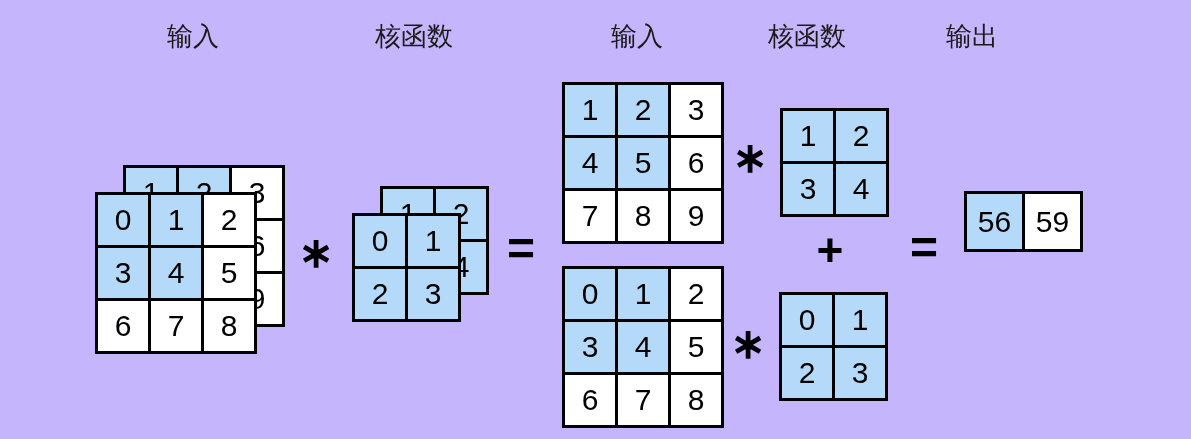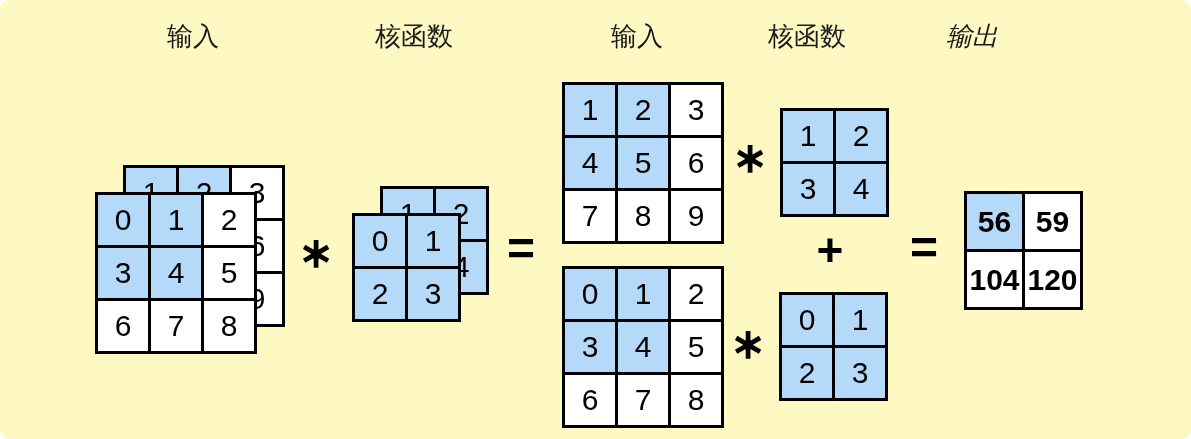--- a/index.html
+++ b/index.html
@@ -1,24 +1,23 @@
 <!DOCTYPE html>
 <html><head>
 <meta charset="utf-8">
 <style>
   html,body { margin:0; padding:0; }
   .canvas {
     position: relative;
     width: 1191px;
     height: 439px;
-    background: #fef9c3;
+    background: #c4b5fd;
     font-family: "Liberation Sans", sans-serif;
     color: #000;
     overflow: hidden;
-    border-radius: 9px;
   }
   .lbl {
     position: absolute;
     transform: translate(-50%,-50%);
     font-size: 26px;
     white-space: nowrap;
     color: #1a1a1a;
   }
   .op {
     position: absolute;
@@ -57,21 +56,21 @@
 </style>
 </head>
 <body>
 
 <div class="canvas">
 
   <span class="lbl" style="left:193px; top:36px;">输入</span>
   <span class="lbl" style="left:414px; top:36px;">核函数</span>
   <span class="lbl" style="left:637px; top:36px;">输入</span>
   <span class="lbl" style="left:807px; top:36px;">核函数</span>
-  <span class="lbl" style="left:972px; top:36px;font-style:italic;">输出</span>
+  <span class="lbl" style="left:972px; top:36px;">输出</span>
 
   <span class="op op-star" style="left:316px; top:253px;">∗</span>
   <span class="op op-eq" style="left:521px; top:249px;">=</span>
   <span class="op op-star" style="left:750px; top:158px;">∗</span>
   <span class="op op-plus" style="left:830px; top:250px;">+</span>
   <span class="op op-star" style="left:748px; top:344px;">∗</span>
   <span class="op op-eq" style="left:924px; top:248px;">=</span>
 
   <div class="stack" style="left:95px; top:165px; width:190px; height:189px;">
     <table class="mx" style="left:28px; top:0;">
@@ -200,26 +199,22 @@
       <td class="hl">0</td>
       <td class="hl">1</td>
     </tr>
     <tr>
       <td class="hl">2</td>
       <td class="hl">3</td>
     </tr>
   </tbody>
     </table>
 
-  <table class="mx mo abs" style="left:964px; top:191px;font-weight:bold;">
+  <table class="mx mo abs" style="left:964px; top:191px;">
     <tbody>
         <tr>
       <td class="hl">56</td>
       <td>59</td>
     </tr>
-    <tr>
-      <td>104</td>
-      <td>120</td>
-    </tr>
   </tbody>
     </table>
 
 </div>
 
 </body></html>

